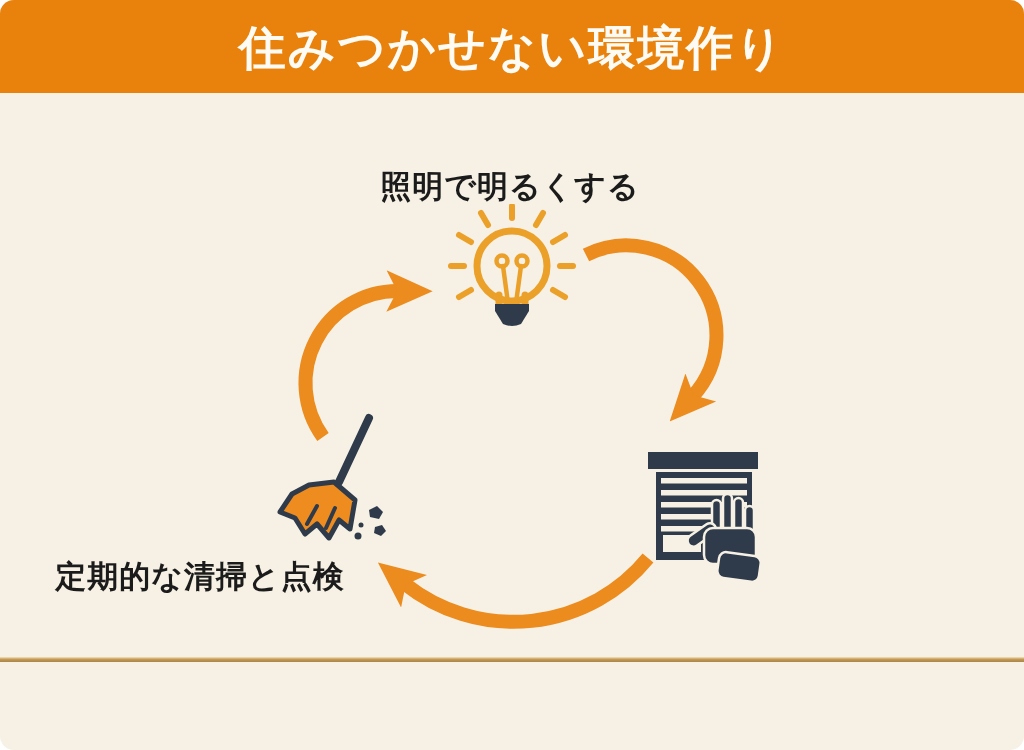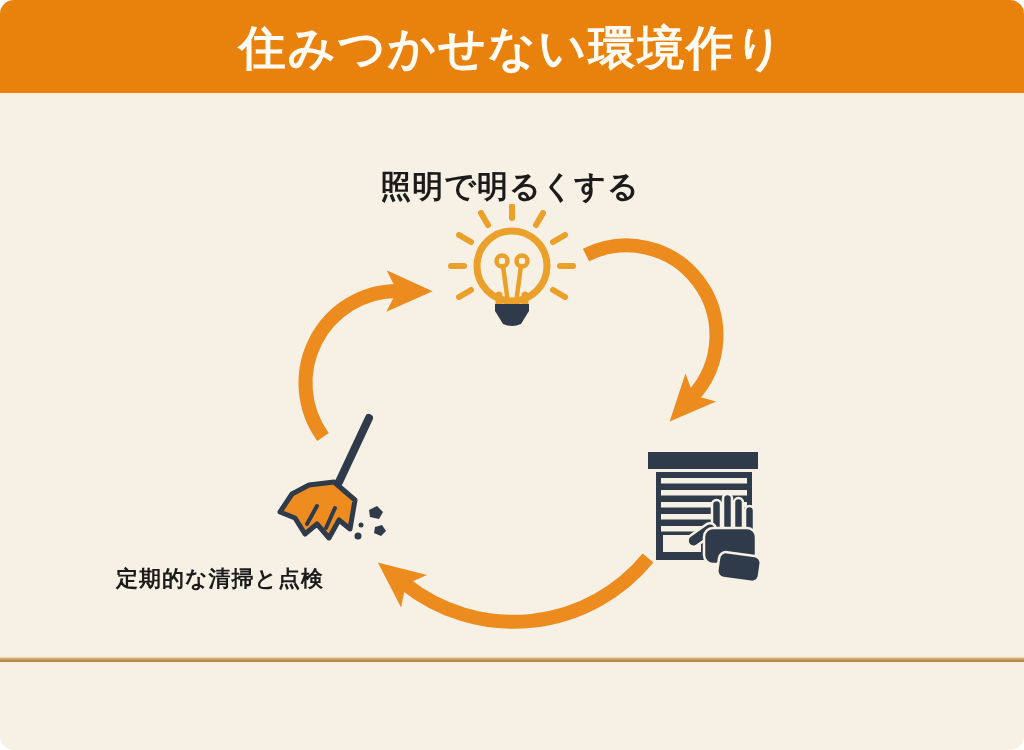--- a/index.html
+++ b/index.html
@@ -39,21 +39,21 @@
   }
   .label {
     position: absolute;
     color: var(--text);
     font-weight: 800;
     white-space: nowrap;
     letter-spacing: 1px;
   }
   .label.top    { left: 510px; top: 73px;  transform: translateX(-50%); font-size: 31px; }
   .label.center { left: 511px; top: 325px; transform: translateX(-50%); font-size: 30px; }
-  .label.bleft  { left: 220px; top: 463px; transform: translateX(-50%); font-size: 22px; margin-top: 8px; }
+  .label.bleft  { left: 200px; top: 463px; transform: translateX(-50%); font-size: 31px; }
   .label.bright { left: 836px; top: 489px; transform: translateX(-50%); font-size: 31px; }
   .arrows {
     position: absolute;
     left: 0; top: -93px;
     width: 1024px; height: 750px;
     pointer-events: none;
   }
   .arrow-path {
     stroke: var(--arrow);
     stroke-width: 14;

